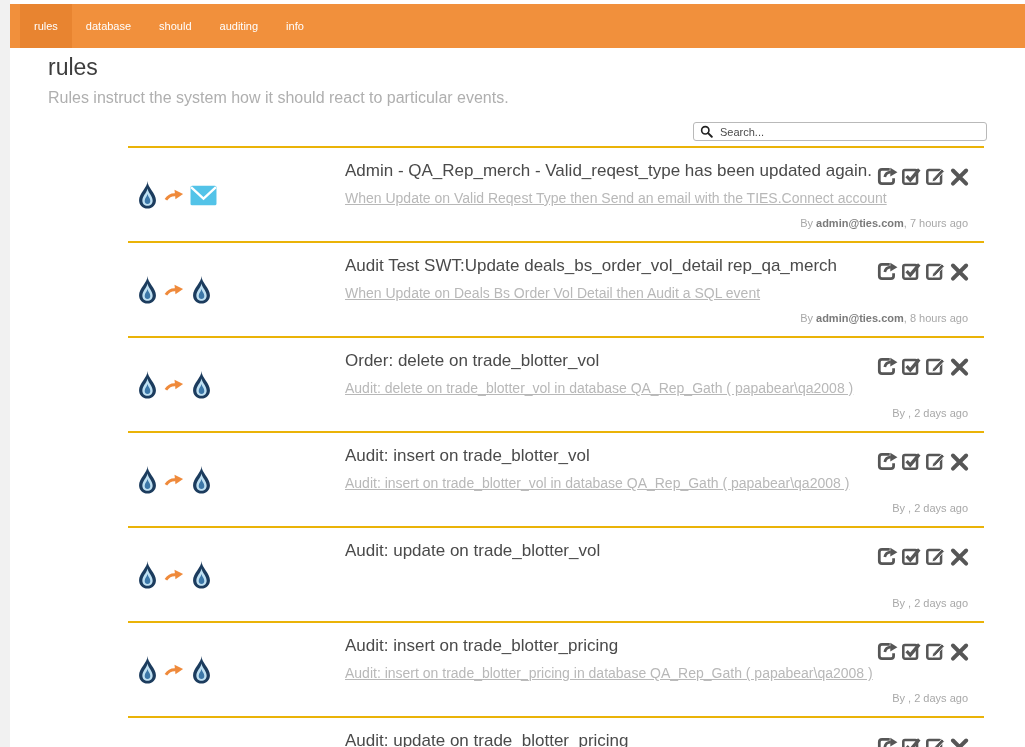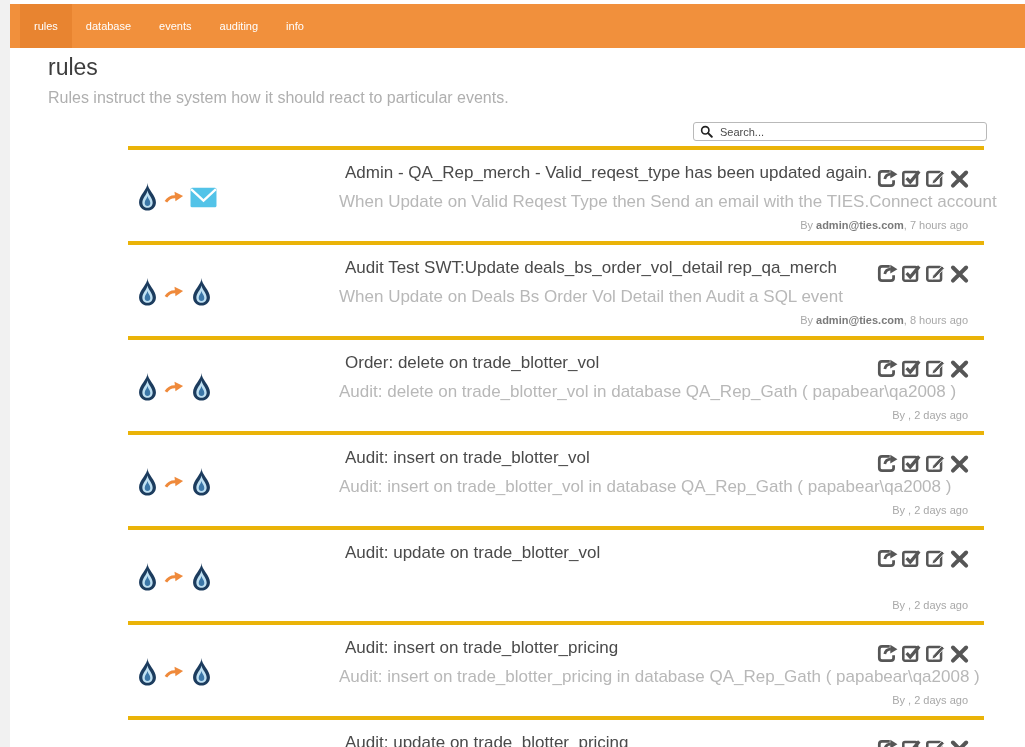--- a/index.html
+++ b/index.html
@@ -29,28 +29,28 @@
     display:flex; align-items:center; padding:8px 6px;
   }
   .search-box svg { flex:0 0 auto; }
   .search-input {
     border:none; outline:none; flex:1; font-size:11px; color:#333;
     margin-left:5px; font-family:inherit; background:transparent; min-width:0;
   }
   .search-input::placeholder { color:#4a4a4a; opacity:1; }
 
   .rules-list { position:absolute; left:128px; top:146px; width:856px; }
-  .rule-row { position:relative; height:95px; border-top:4px solid #eab308; }
+  .rule-row { position:relative; height:95px; border-top:2px solid #eab308; }
   .rule-icons { position:absolute; left:8px; top:32px; display:flex; align-items:center; }
   .rule-icons .gap { width:5px; }
   .rule-title {
     position:absolute; left:217px; top:13px; font-size:17px; color:#4a4a4a;
     white-space:nowrap; cursor:pointer;
   }
-  .rule-desc { position:absolute; left:211px; top:42px; font-size:17px; color:#b8b8b8; white-space:nowrap; }
+  .rule-desc { position:absolute; left:217px; top:42px; font-size:14px; color:#b8b8b8; white-space:nowrap;text-decoration:underline; }
   .rule-byline { position:absolute; right:16px; top:69px; font-size:11px; color:#a8a8a8; white-space:nowrap; }
   .rule-byline b { color:#7a7a7a;margin-top:37px; }
   .rule-actions { position:absolute; right:14px; top:17px; display:flex; gap:2px; }
   .action-btn { width:22px; height:22px; cursor:pointer; display:block; }
 </style>
 </head>
 <body>
 
 <svg width="0" height="0" style="position:absolute">
   <defs>
@@ -84,21 +84,21 @@
       <path d="M4.5 5 L16.5 17 M16.5 5 L4.5 17" stroke="#565656" stroke-width="3.6" stroke-linecap="round"></path>
     </g>
   </defs>
 </svg>
 
 <div class="left-strip"></div>
 
 <div class="nav">
   <div class="nav-tab active">rules</div>
   <div class="nav-tab">database</div>
-  <div class="nav-tab">events</div>
+  <div class="nav-tab">should</div>
   <div class="nav-tab">auditing</div>
   <div class="nav-tab">info</div>
 </div>
 
 <div class="page-title">rules</div>
 <div class="page-subtitle">Rules instruct the system how it should react to particular events.</div>
 
 <div class="search-box">
   <svg viewBox="0 0 16 16" width="13" height="13">
     <circle cx="6.5" cy="6.5" r="4.5" fill="none" stroke="#222" stroke-width="2"></circle>

